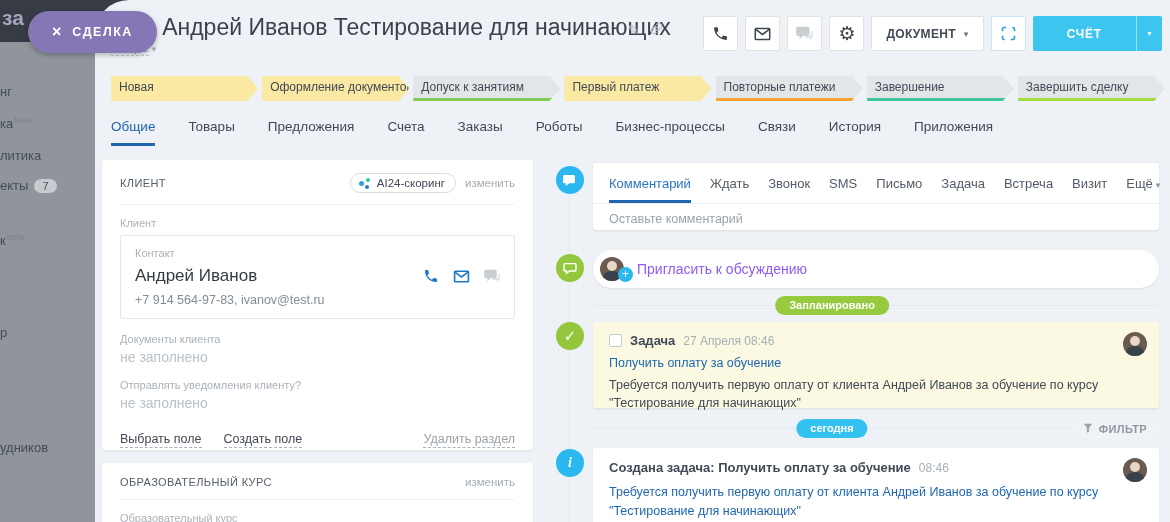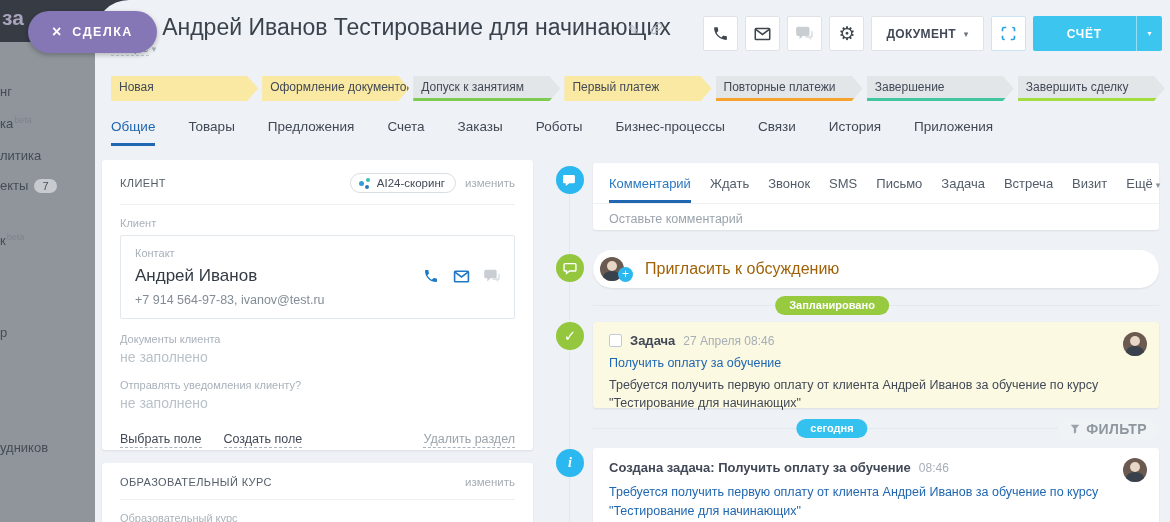--- a/index.html
+++ b/index.html
@@ -99,27 +99,27 @@
   .ttab.active { color:#2a77c0; border-bottom-color:#2066b0; }
   .ttab.more { margin-left:auto; }
   .ttab .caret { font-size:9px; color:#8b939c; margin-left:3px; }
   .composer-ph { padding:8px 16px; font-size:12.5px; color:#9aa3ac; cursor:text; }
 
   .invite { left:593px; top:250px; width:566px; height:38px; border-radius:19px; display:flex; align-items:center; padding:0 7px; cursor:pointer; }
   .avatar { width:24px; height:24px; border-radius:50%; background:#6b5a50; position:relative; overflow:hidden; flex:none; }
   .avatar::before { content:""; position:absolute; left:7px; top:4px; width:10px; height:10px; border-radius:50%; background:#e8d6c6; }
   .avatar::after { content:""; position:absolute; left:3px; top:14px; width:18px; height:12px; border-radius:50% 50% 0 0; background:#39424c; }
   .invite .plus { width:15px; height:15px; border-radius:50%; background:#2bb8f0; color:#fff; font-size:12px; line-height:14px; text-align:center; margin-left:-6px; margin-top:10px; z-index:1; }
-  .invite-label { font-size:16px; color:#a16207; margin-left:12px; }
+  .invite-label { font-size:14px; color:#8b5cf6; margin-left:4px; }
 
   .tl-divider-line { position:absolute; height:1px; background:#e4e9ee; }
   .tl-badge { position:absolute; transform:translateX(-50%); height:19px; line-height:19px; padding:0 14px; border-radius:10px; color:#fff; font-size:11px; font-weight:700; z-index:2; }
   .badge-green { background:#97ca3e; } .badge-blue { background:#33c1ef; }
 
-  .filter-btn { position:absolute; right:11px; top:419px; height:20px; border-radius:11px; background:#f0f3f6; color:#8e969e; font-size:14px; font-weight:700; letter-spacing:.4px; display:flex; align-items:center; gap:6px; padding:0 12px; cursor:pointer; }
+  .filter-btn { position:absolute; right:11px; top:419px; height:20px; border-radius:11px; background:#f0f3f6; color:#8e969e; font-size:11px; font-weight:700; letter-spacing:.4px; display:flex; align-items:center; gap:6px; padding:0 12px; cursor:pointer; }
 
   .task-card { left:593px; top:322px; width:566px; height:86px; background:#fbf9e2; padding:11px 16px; }
   .task-head { display:flex; align-items:center; gap:8px; }
   .checkbox { width:13px; height:13px; border:1px solid #c3cad1; border-radius:2px; background:#fff; cursor:pointer; flex:none; }
   .task-type { font-size:13px; font-weight:700; color:#424956; }
   .task-date { font-size:12px; color:#a6aeb6; }
   .task-link { font-size:12.5px; color:#2067b0; margin-top:8px; cursor:pointer; }
   .task-desc { font-size:12.5px; color:#424956; margin-top:6px; line-height:1.45; width:500px; }
   .card-avatar { position:absolute; right:12px; top:10px; }
 

